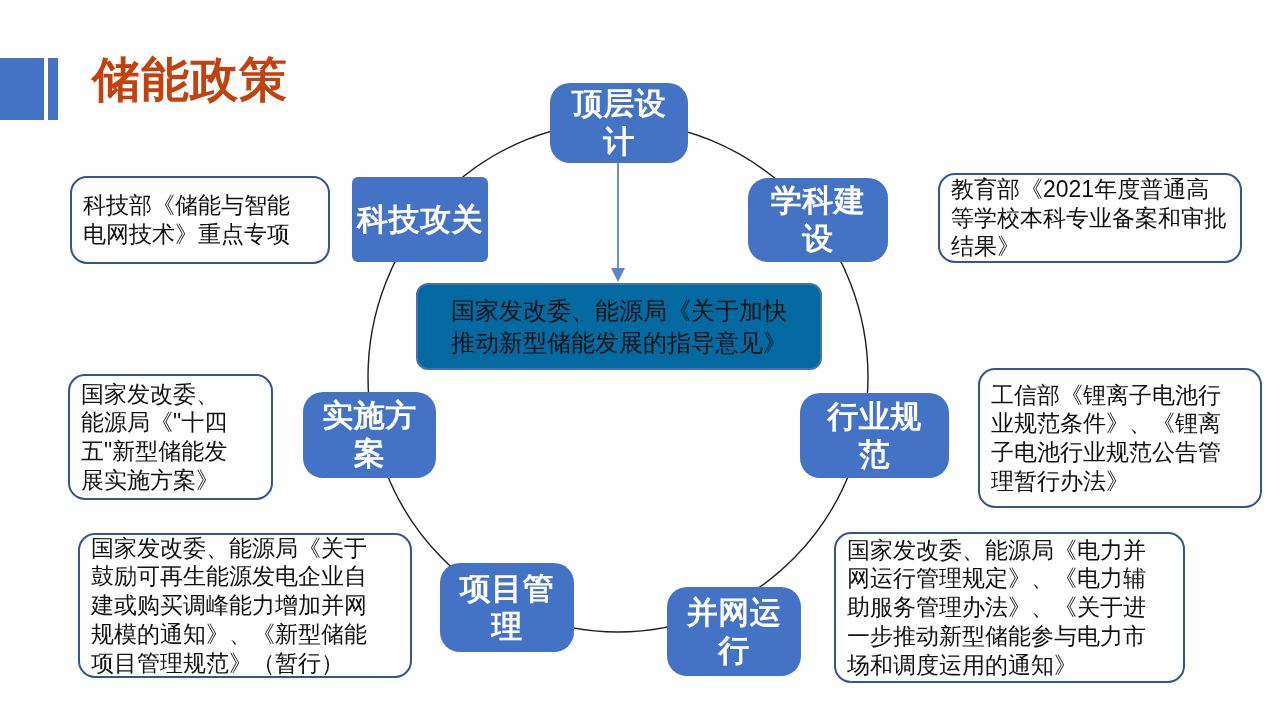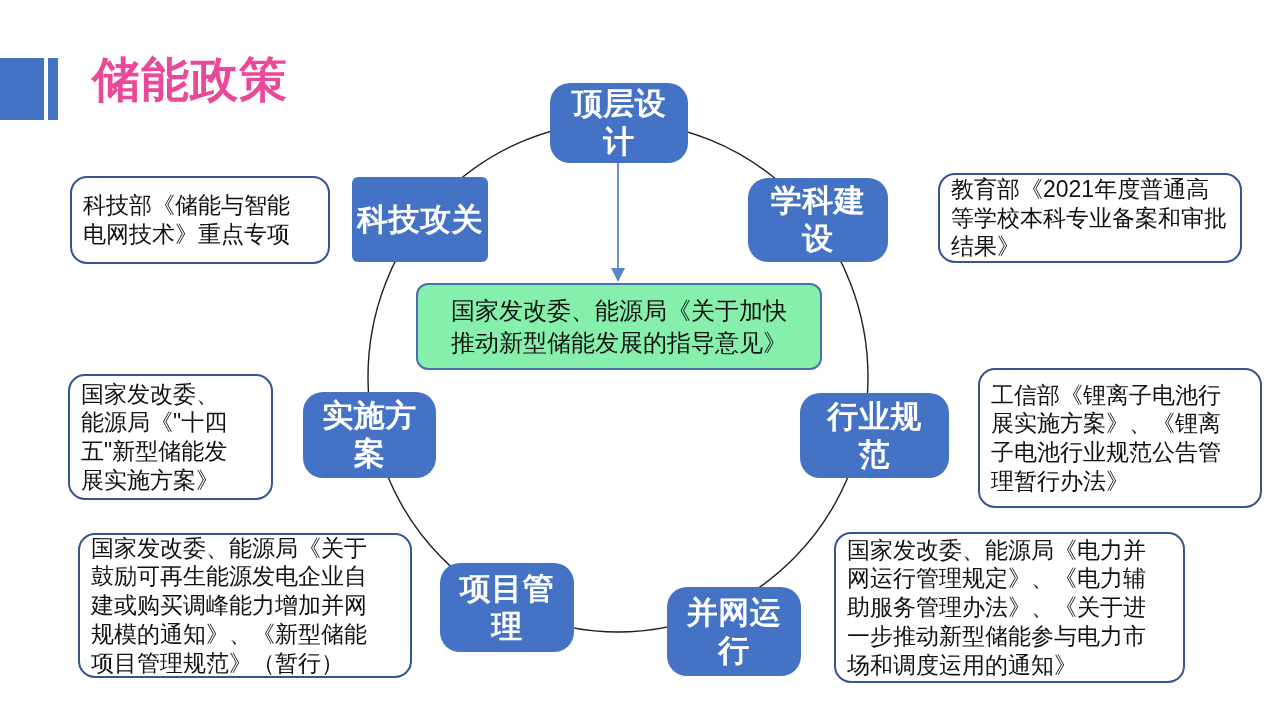--- a/index.html
+++ b/index.html
@@ -10,21 +10,21 @@
     position: relative;
     overflow: hidden;
   }
   .slide { position: absolute; inset: 0; width: 1280px; height: 720px; }
 
   
   .deco-square { position: absolute; left: 0; top: 58px; width: 44px; height: 62px; background: #4472C4; }
   .deco-bar    { position: absolute; left: 48px; top: 58px; width: 10px; height: 62px; background: #4472C4; }
   .page-title  {
     position: absolute; left: 92px; top: 48px;
-    font-size: 48px; font-weight: bold; color: #ec4899;
+    font-size: 48px; font-weight: bold; color: #c2410c;
     letter-spacing: 1px; white-space: nowrap;
   }
 
   
   .connector-svg { position: absolute; left: 0; top: 0; width: 1280px; height: 720px; }
 
   
   .node {
     position: absolute;
     background: #4472C4;
@@ -64,21 +64,21 @@
   .callout-most           { left: 70px;  top: 176px; width: 260px; height: 88px; }
   .callout-education      { left: 938px; top: 173px; width: 304px; height: 90px; }
   .callout-implementation { left: 68px;  top: 374px; width: 205px; height: 126px; }
   .callout-miit           { left: 978px; top: 368px; width: 284px; height: 140px; }
   .callout-project        { left: 78px;  top: 533px; width: 334px; height: 145px; }
   .callout-gridops        { left: 834px; top: 532px; width: 351px; height: 151px; }
 
   
   .center-box {
     position: absolute; left: 416px; top: 283px; width: 406px; height: 87px;
-    background: #86efac;
+    background: #0369a1;
     border: 2px solid #4A6FB0;
     border-radius: 12px;
     color: #111111;
     font-size: 24px;
     line-height: 1.3;
     display: flex; align-items: center; justify-content: center;
     text-align: center;
     white-space: pre-line;
     box-sizing: border-box;
   }
@@ -118,21 +118,21 @@
   <div class="callout callout-most">科技部《储能与智能
 电网技术》重点专项</div>
   <div class="callout callout-education">教育部《2021年度普通高
 等学校本科专业备案和审批
 结果》</div>
   <div class="callout callout-implementation">国家发改委、
 能源局《"十四
 五"新型储能发
 展实施方案》</div>
   <div class="callout callout-miit">工信部《锂离子电池行
-展实施方案》、《锂离
+业规范条件》、《锂离
 子电池行业规范公告管
 理暂行办法》</div>
   <div class="callout callout-project">国家发改委、能源局《关于
 鼓励可再生能源发电企业自
 建或购买调峰能力增加并网
 规模的通知》、《新型储能
 项目管理规范》（暂行）</div>
   <div class="callout callout-gridops">国家发改委、能源局《电力并
 网运行管理规定》、《电力辅
 助服务管理办法》、《关于进

